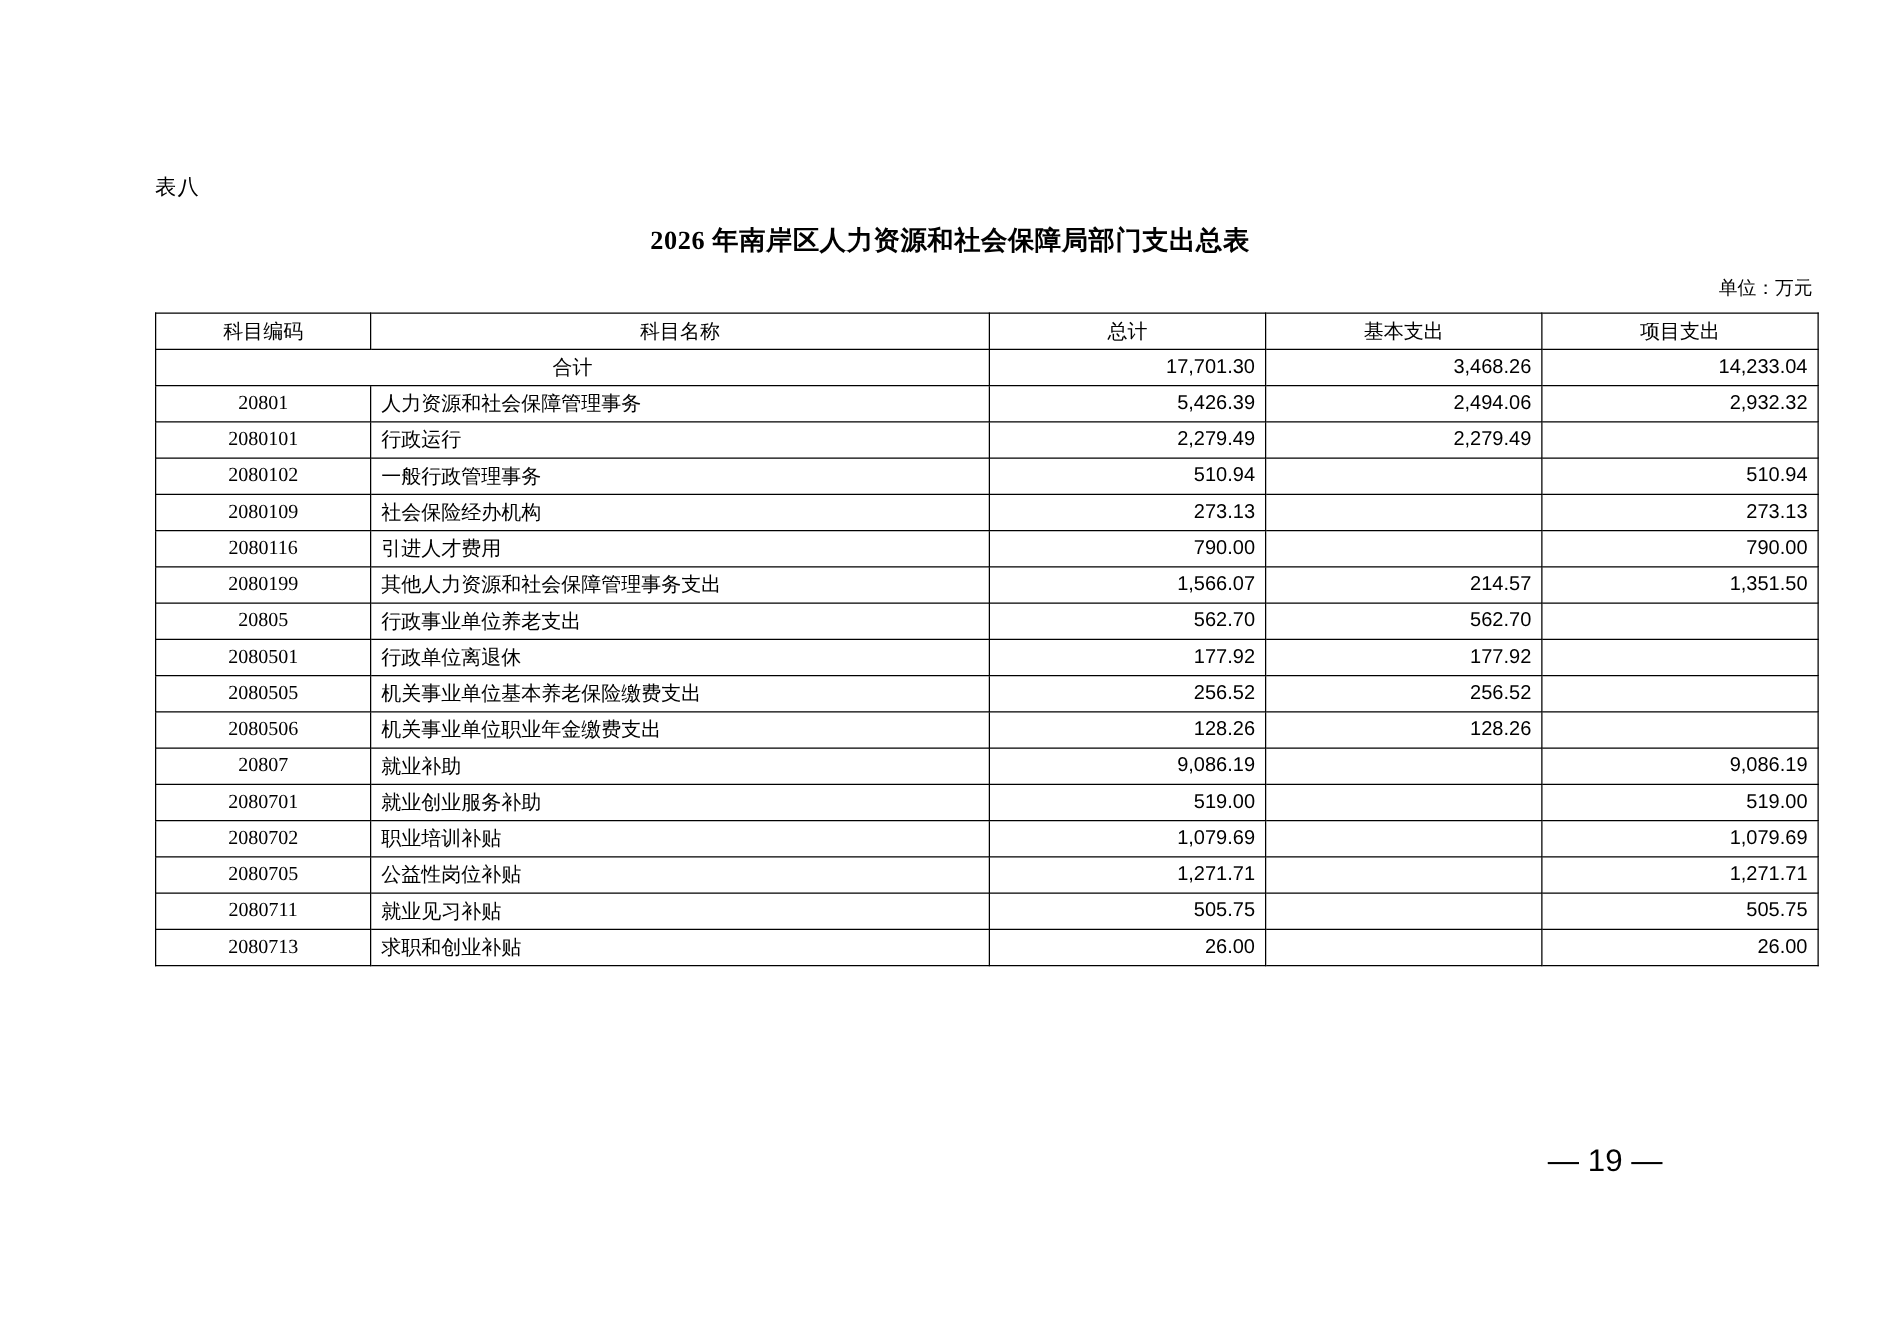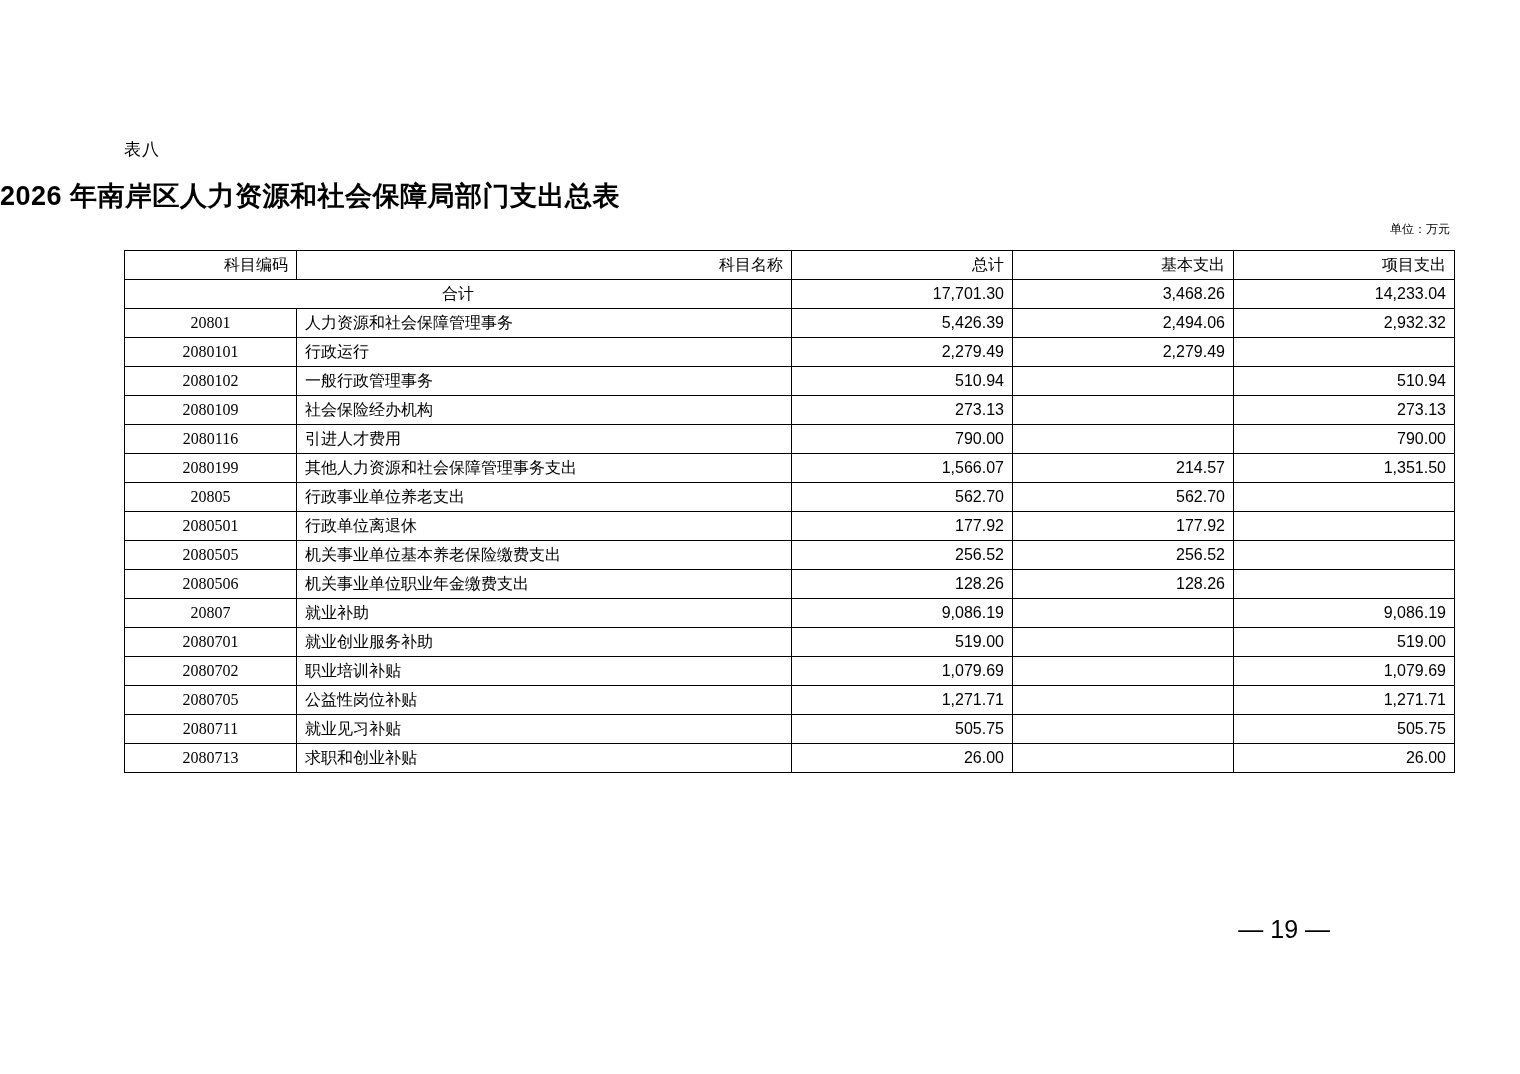--- a/index.html
+++ b/index.html
@@ -27,30 +27,31 @@
     top: 138px;
     font-size: 17px;
     font-family: "Liberation Serif", "DejaVu Serif", serif;
     letter-spacing: 1px;
   }
   .doc-title {
     position: absolute;
     left: 0;
     right: 0;
     top: 178px;
-    font-size: 27px;
+    text-align: center;
+    font-size: 21px;
     font-weight: bold;
-    font-family: Liberation Sans, sans-serif;
+    font-family: Liberation Serif, serif;
     letter-spacing: 0.5px;
   }
   .unit-note {
     position: absolute;
     right: 70px;
     top: 221px;
-    font-size: 12px;
+    font-size: 15px;
   }
   .table-wrap {
     position: absolute;
     left: 124px;
     top: 250px;
     width: 1330px;
   }
   table.budget {
     border-collapse: collapse;
     width: 1330px;
@@ -64,21 +65,21 @@
     padding: 0 8px;
     box-sizing: border-box;
   }
   col.c-code { width: 172px; }
   col.c-name { width: 495px; }
   col.c-total { width: 221px; }
   col.c-basic { width: 221px; }
   col.c-proj { width: 221px; }
 
   thead td {
-    text-align: right;
+    text-align: center;
     font-size: 17px;
   }
   td.code {
     text-align: center;
     font-size: 16px;
   }
   td.name {
     text-align: left;
   }
   td.num {

